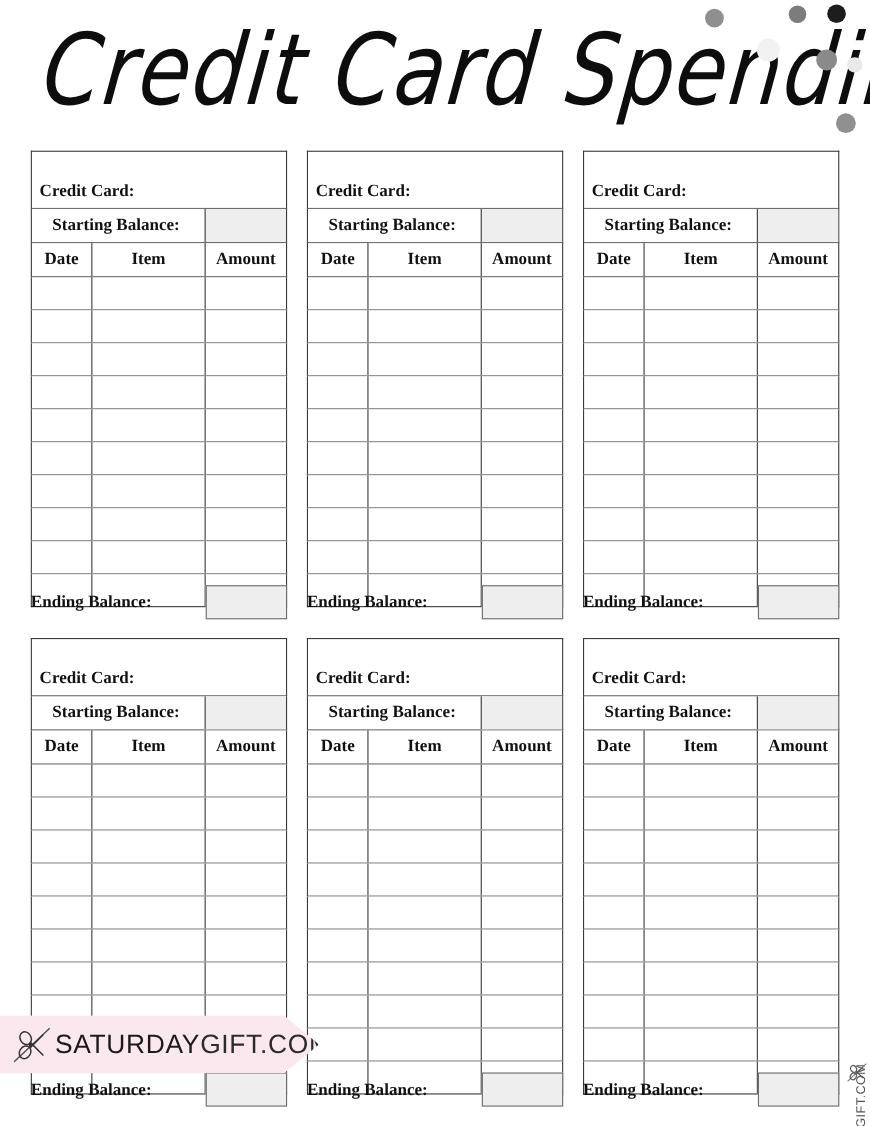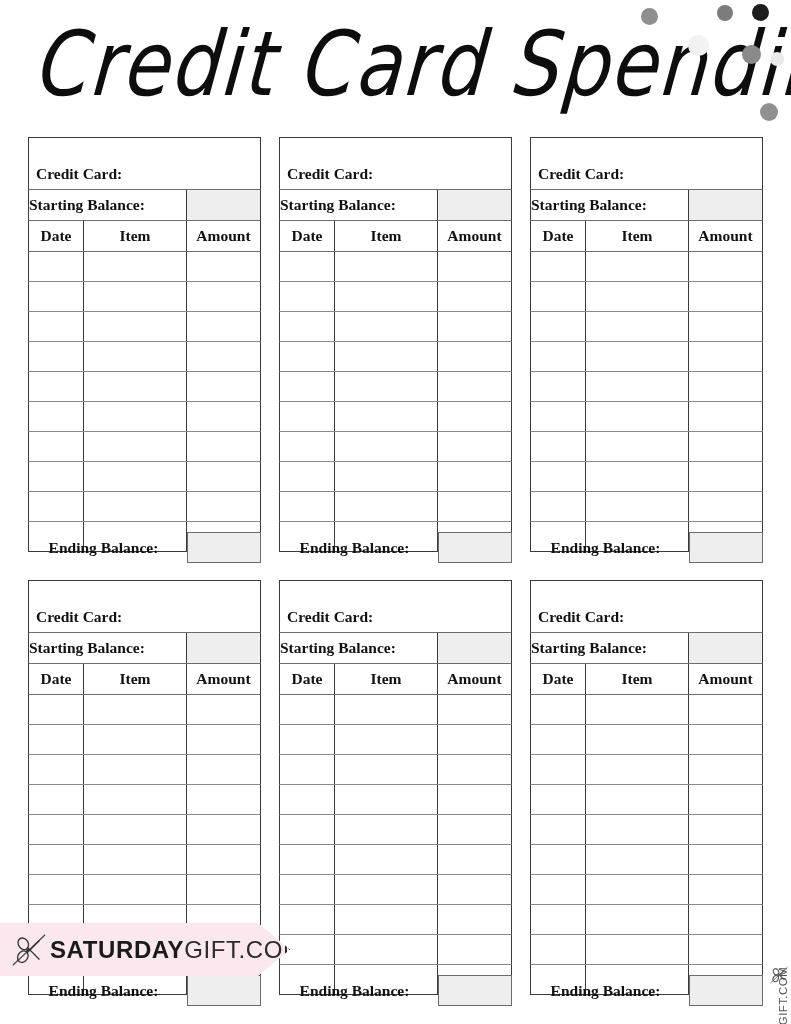--- a/index.html
+++ b/index.html
@@ -77,21 +77,21 @@
     border-left: 1.2px solid #3a3a3a;
   }
   .cell-cc {
     width: 100%;
     padding-left: 7px;
     text-align: left;
     margin-top: 21px;
   }
   .cell-sb-label {
     flex: 1 1 auto;
-    text-align: left;
+    text-align: center;
     padding-right: 4px;
   }
   .cell-sb-box {
     width: 74px;
     background: #edeeed;
     border-left: 1.2px solid #3a3a3a;
   }
   .cell-date   { width: 54px;  text-align: center; }
   .cell-item   { flex: 1 1 auto; text-align: center; }
   .cell-amount { width: 74px;  text-align: center; }
@@ -109,21 +109,21 @@
 
   
   .ending-row {
     position: absolute;
     display: flex;
     align-items: stretch;
     box-sizing: border-box;
   }
   .ending-label {
     flex: 1 1 auto;
-    text-align: center;
+    text-align: left;
     padding-right: 8px;
     font-size: 15.5px;
     font-weight: 700;
     color: #111111;
     line-height: 31px;
     white-space: nowrap;
   }
   .ending-box {
     width: 74px;
     height: 31px;
@@ -151,21 +151,21 @@
     flex: 0 0 auto;
   }
   #logo-text {
     font-family: "Liberation Sans", sans-serif;
     font-size: 24px;
     letter-spacing: 0.6px;
     color: #1a1a1a;
     white-space: nowrap;
     margin-left: 2px;
   }
-  #logo-text .bold { font-weight: 700; margin-top: 41px; }
+  #logo-text .bold { font-weight: 400; margin-top: 41px; }
   #logo-text .thin { font-weight: 300; color: #2b2b2b; }
 
   
   #side-brand {
     position: absolute;
     right: 2px;
     top: 855px;
     width: 22px;
     height: 130px;
   }

